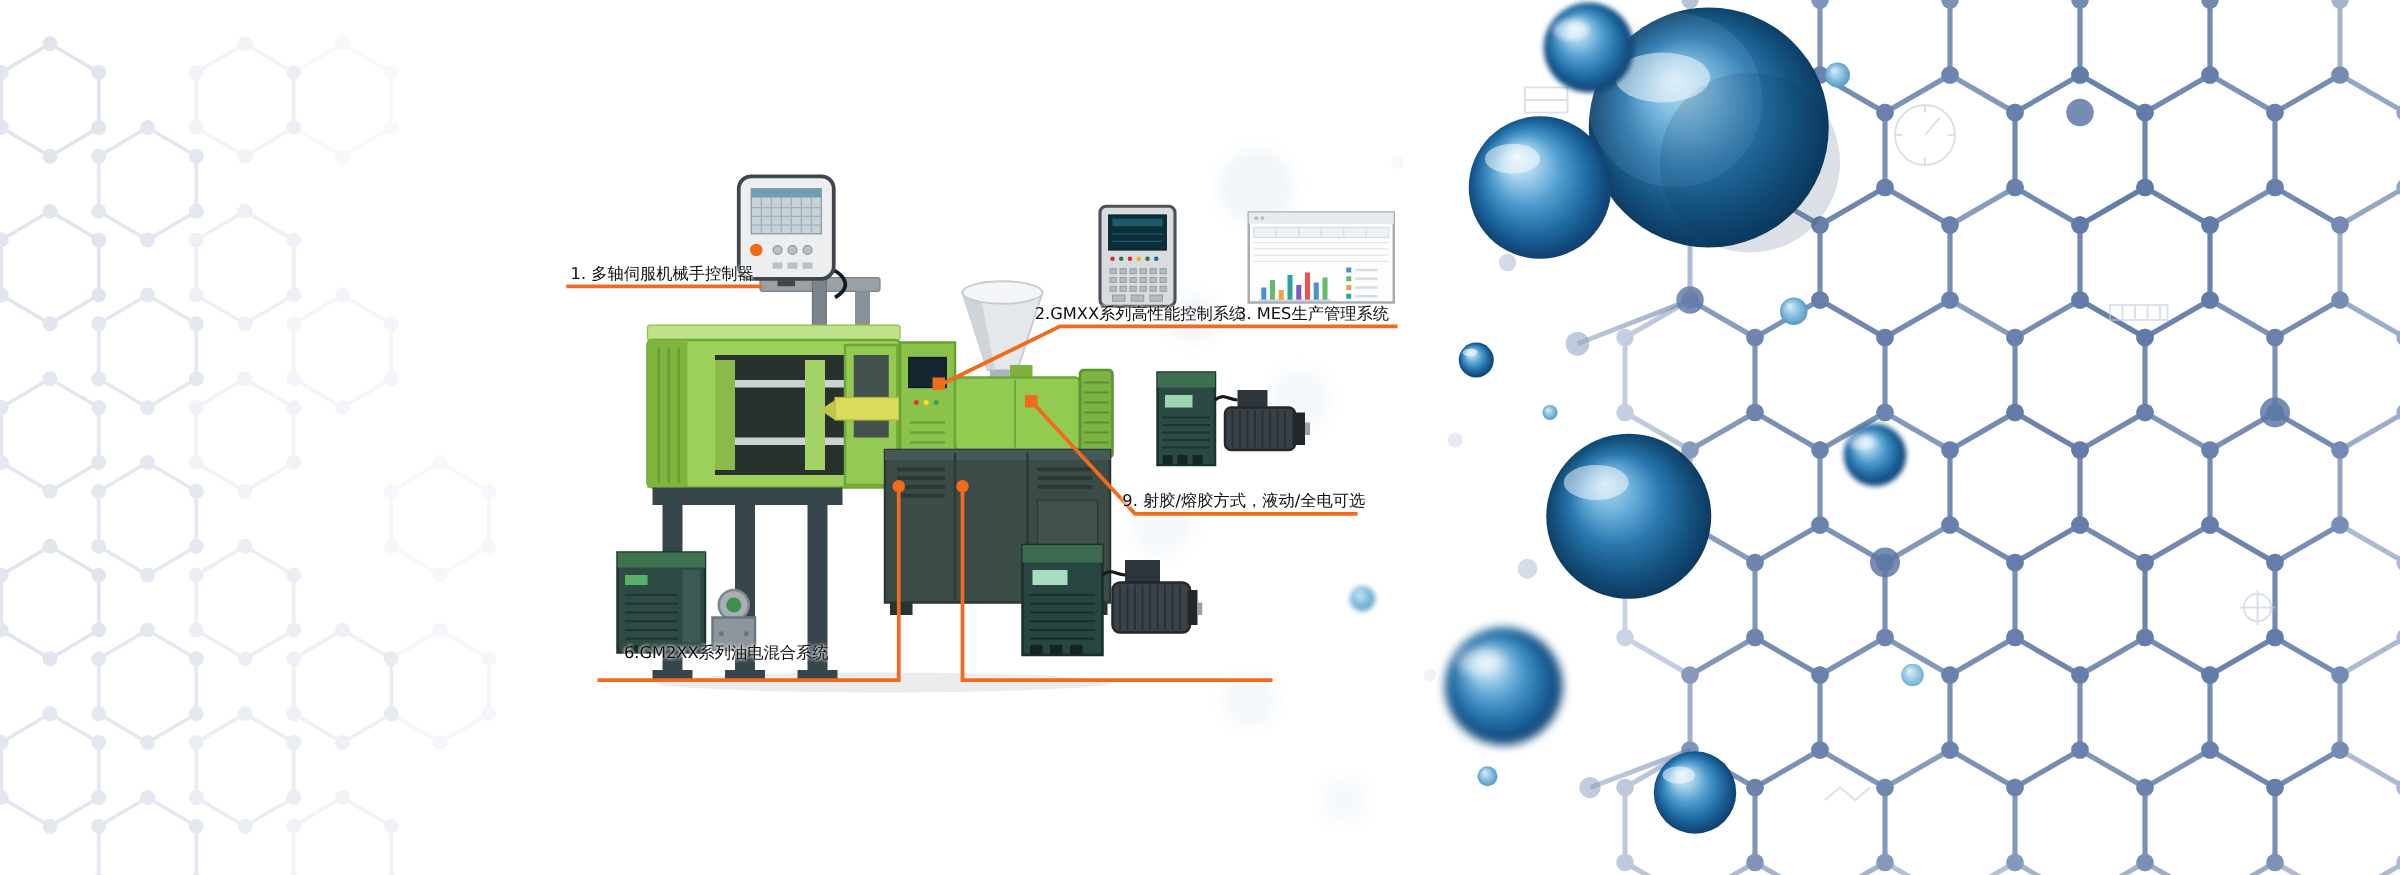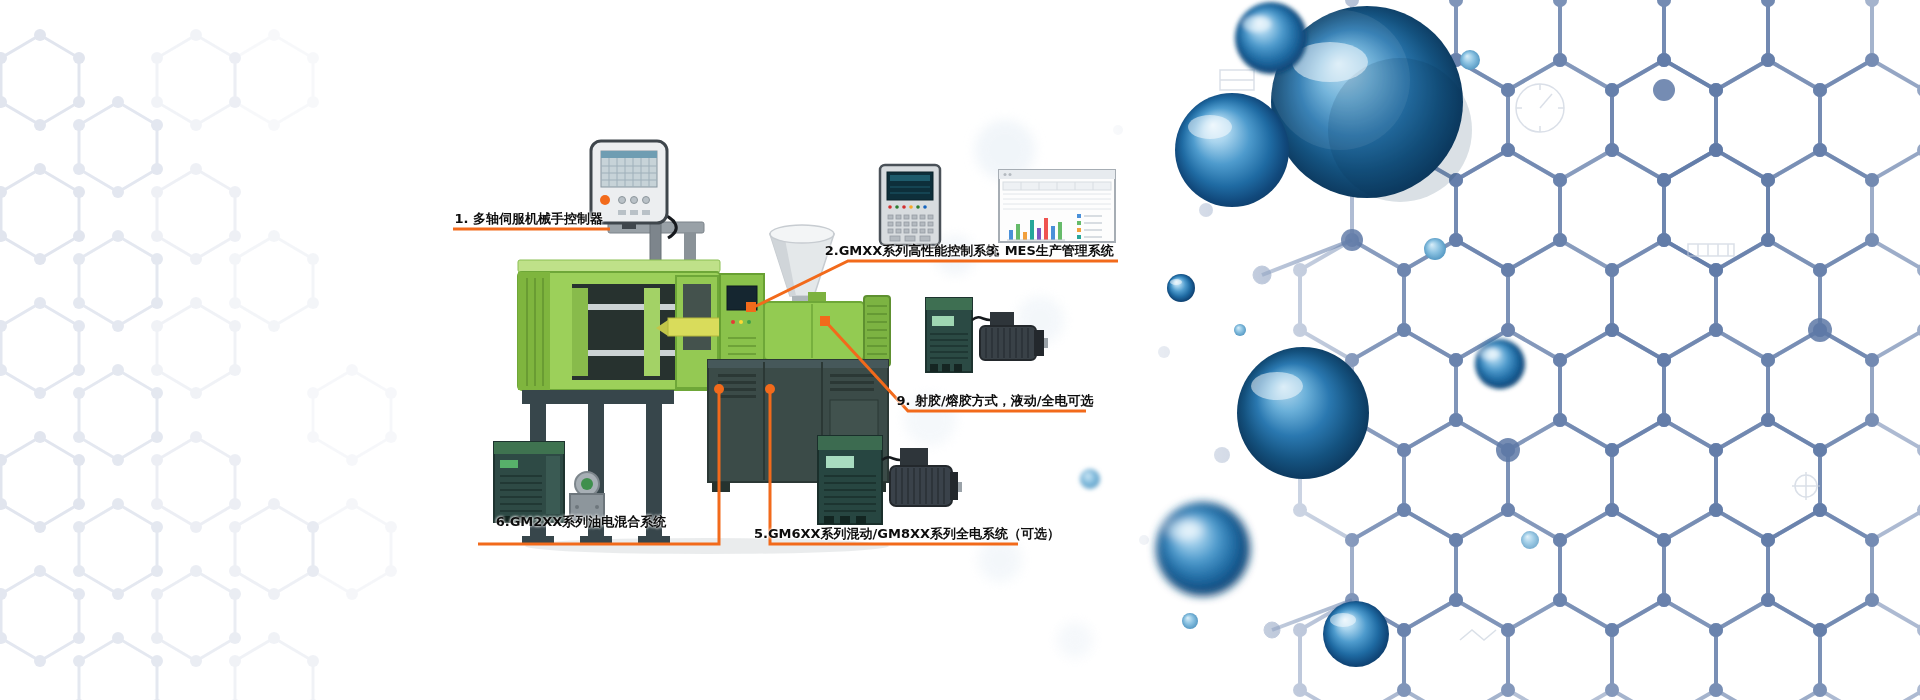--- a/index.html
+++ b/index.html
@@ -2,21 +2,21 @@
 <html><head>
 <meta charset="utf-8">
 <style>
   * { margin:0; padding:0; box-sizing:border-box; }
   html,body { width:1920px; height:700px; overflow:hidden; background:#fff;
               font-family:"DejaVu Sans","Liberation Sans",sans-serif; }
   .stage { position:relative; width:1920px; height:700px; overflow:hidden; background:#ffffff; }
   .abs { position:absolute; }
   .device { position:absolute; z-index:4; }
   .callout-label {
-    position:absolute; z-index:5; font-size:13px; font-weight:700; color:#0d0d0d;
+    position:absolute; z-index:5; font-size:13px; font-weight:400; color:#0d0d0d;
     white-space:nowrap; transform:translateX(-50%);
     text-shadow:0 0 3px #fff, 0 0 3px #fff;
   }
   .callout-label.right-anchor { transform:translateX(-100%); }
 </style>
 </head>
 <body>
 
 <div class="stage">
 
@@ -534,16 +534,15 @@
     <circle cx="101" cy="54" r="6" fill="#3f8f4d"></circle>
     <rect x="84" y="64" width="34" height="26" fill="#8d969c" stroke="#6d767c" stroke-width="2"></rect>
     <circle cx="91" cy="77" r="2" fill="#6d767c"></circle>
       <circle cx="111" cy="77" r="2" fill="#6d767c"></circle>
   </svg>
 
   <div class="callout-label right-anchor" style="left:603px;top:210px">1. 多轴伺服机械手控制器</div>
   <div class="callout-label" style="left:912px;top:242px">2.GMXX系列高性能控制系统</div>
   <div class="callout-label" style="left:1050px;top:242px">3. MES生产管理系统</div>
   <div class="callout-label" style="left:995px;top:392px">9. 射胶/熔胶方式，液动/全电可选</div>
-  <div class="callout-label" style="left:907px;top:525px">5.GM6XX系列混动/GM8XX系列全电系统（可选）</div>
   <div class="callout-label" style="left:581px;top:513px">6.GM2XX系列油电混合系统</div>
 
 </div>
 
 </body></html>

